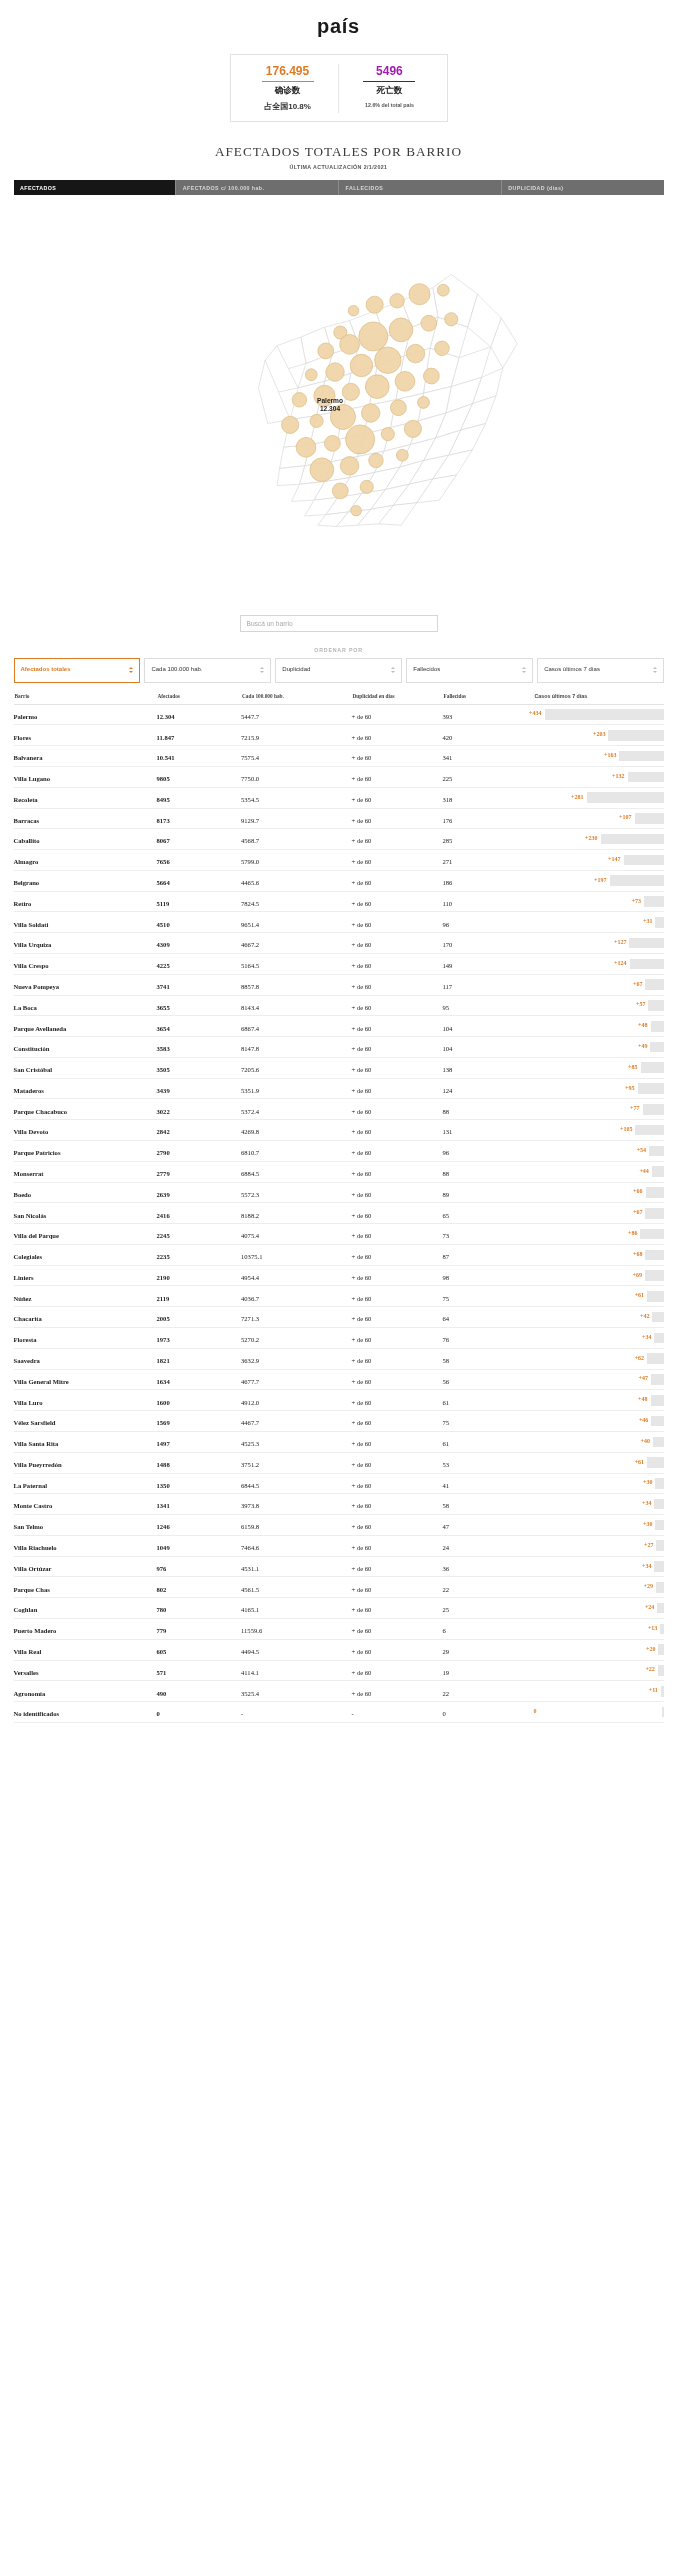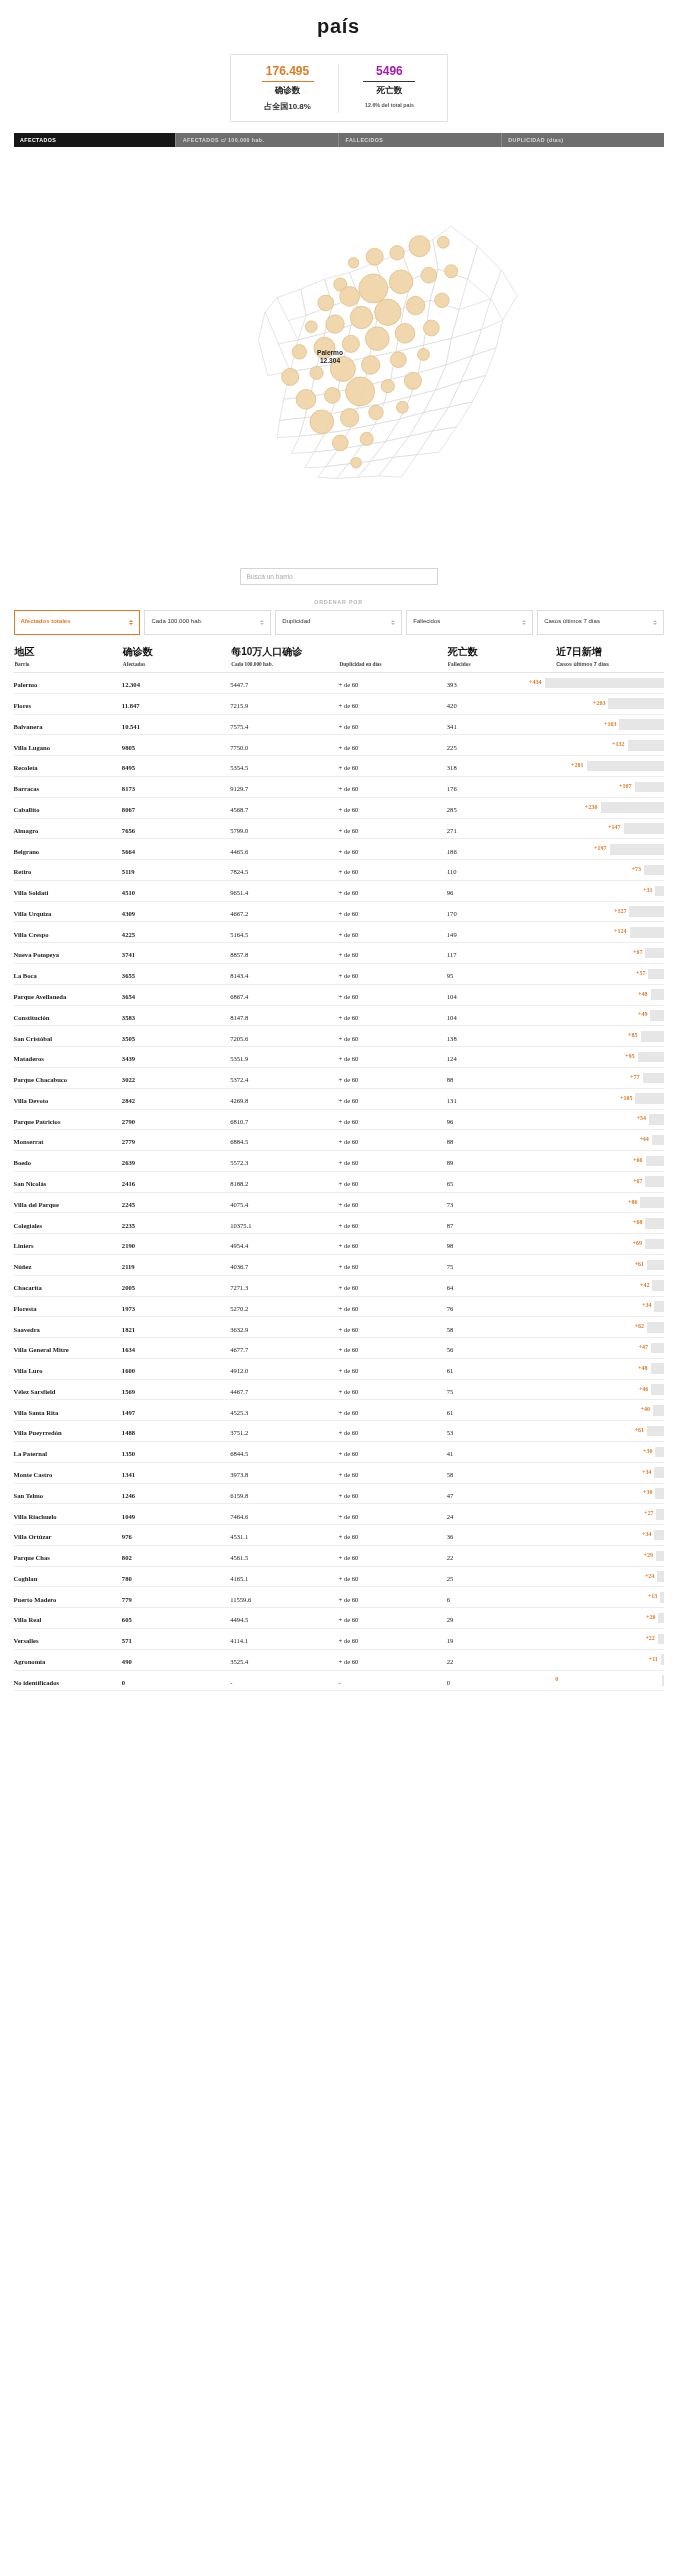--- a/index.html
+++ b/index.html
@@ -289,20 +289,24 @@
       <div class="stat-sub">占全国10.8%</div>
     </div>
     <div class="stat-col">
       <div class="stat-number dark">5496</div>
       <div class="stat-label-line dark"></div>
       <div class="stat-label">死亡数</div>
       <div class="stat-sub small">12.6% del total país</div>
     </div>
   </div>
 
+  <div class="section-head">
+    <h2>AFECTADOS TOTALES POR BARRIO</h2>
+    <div class="updated">ÚLTIMA ACTUALIZACIÓN 2/1/2021</div>
+  </div>
 
   <div class="tabs" id="tabs">
       <div class="tab active">AFECTADOS</div>
       <div class="tab">AFECTADOS c/ 100.000 hab.</div>
       <div class="tab">FALLECIDOS</div>
       <div class="tab">DUPLICIDAD (días)</div>
     </div>
 
   <div class="map-wrap">
     <svg class="map-svg" width="462" height="370" viewBox="0 0 700 560">
@@ -464,27 +468,20 @@
         <span>Casos últimos 7 días</span>
         <span class="arrows">
           <span class="caret-up"></span>
           <span class="caret-down"></span>
         </span>
       </div>
     </div>
 
   <table class="tbl">
     <thead>
-      <tr class="hdr-cn" id="hdr-cn">
-          <th colspan="1">地区</th>
-          <th colspan="1">确诊数</th>
-          <th colspan="2">每10万人口确诊</th>
-          <th colspan="1">死亡数</th>
-          <th colspan="1">近7日新增</th>
-        </tr>
       <tr class="hdr-es" id="hdr-es">
           <th class="c-barrio">Barrio</th>
           <th class="c-af">Afectados</th>
           <th class="c-cada">Cada 100.000 hab.</th>
           <th class="c-dup">Duplicidad en días</th>
           <th class="c-fall">Fallecidos</th>
           <th class="c-ult">Casos últimos 7 días</th>
         </tr>
     </thead>
     <tbody id="tbody">

